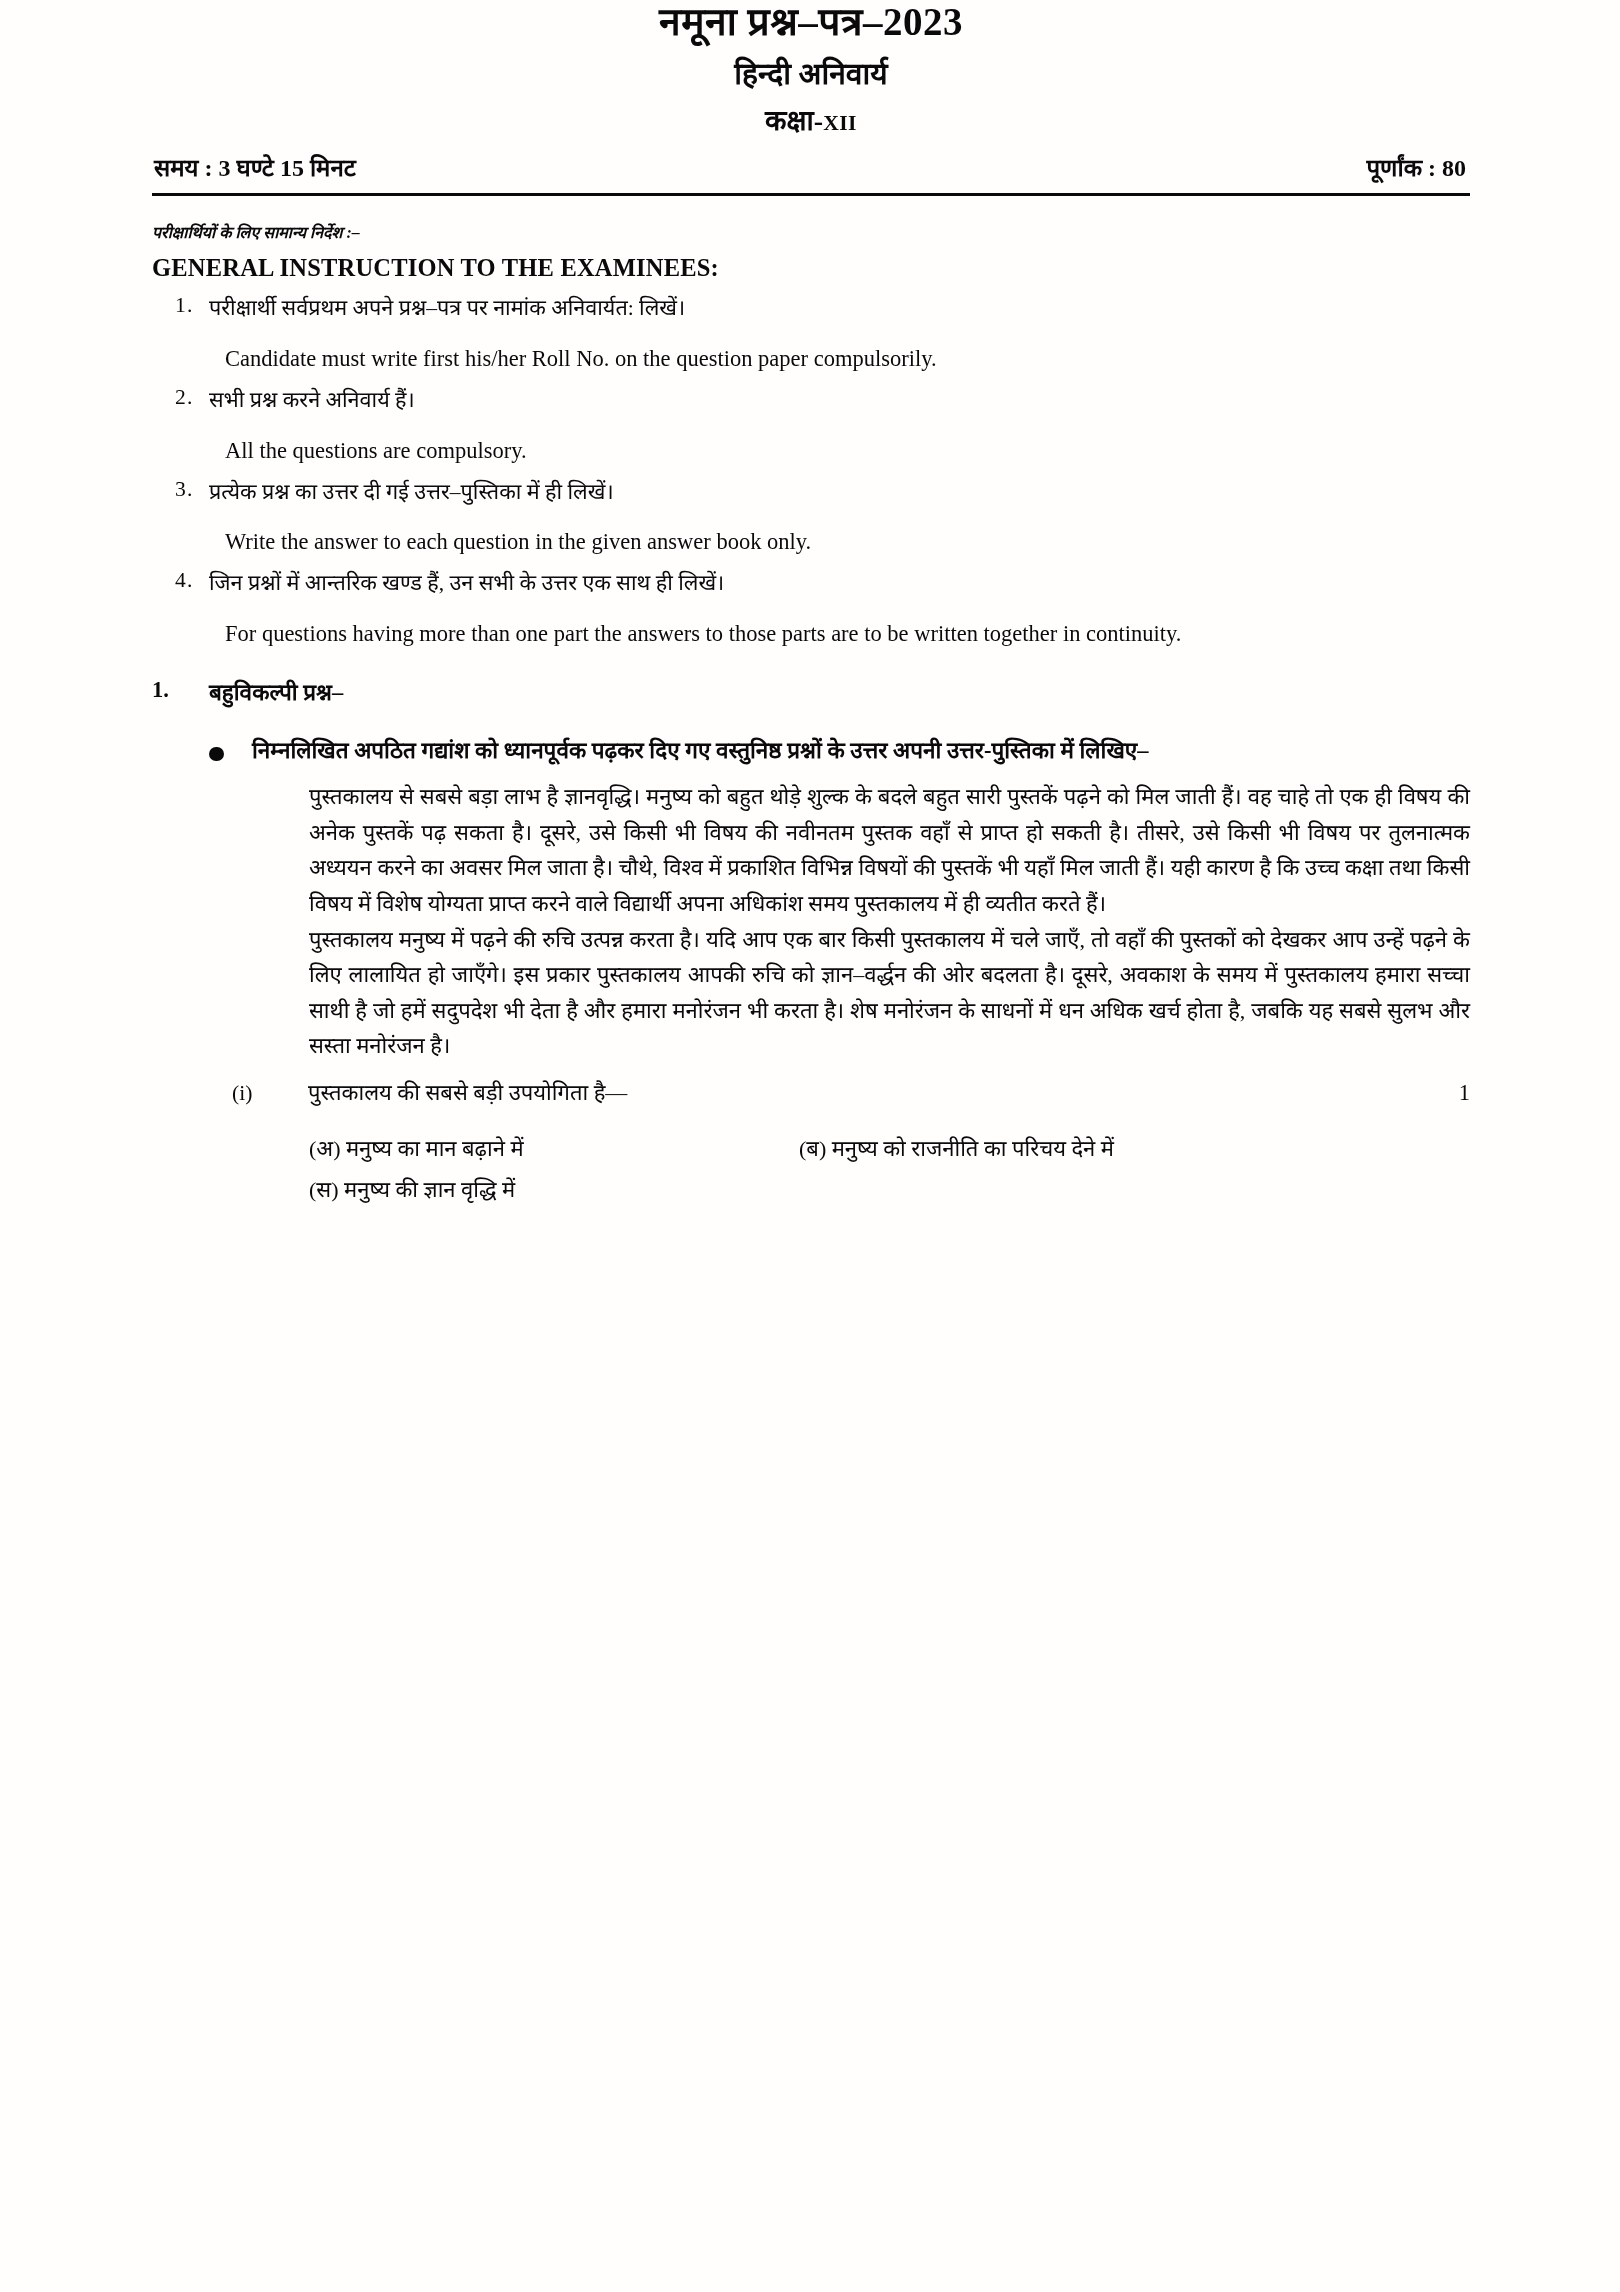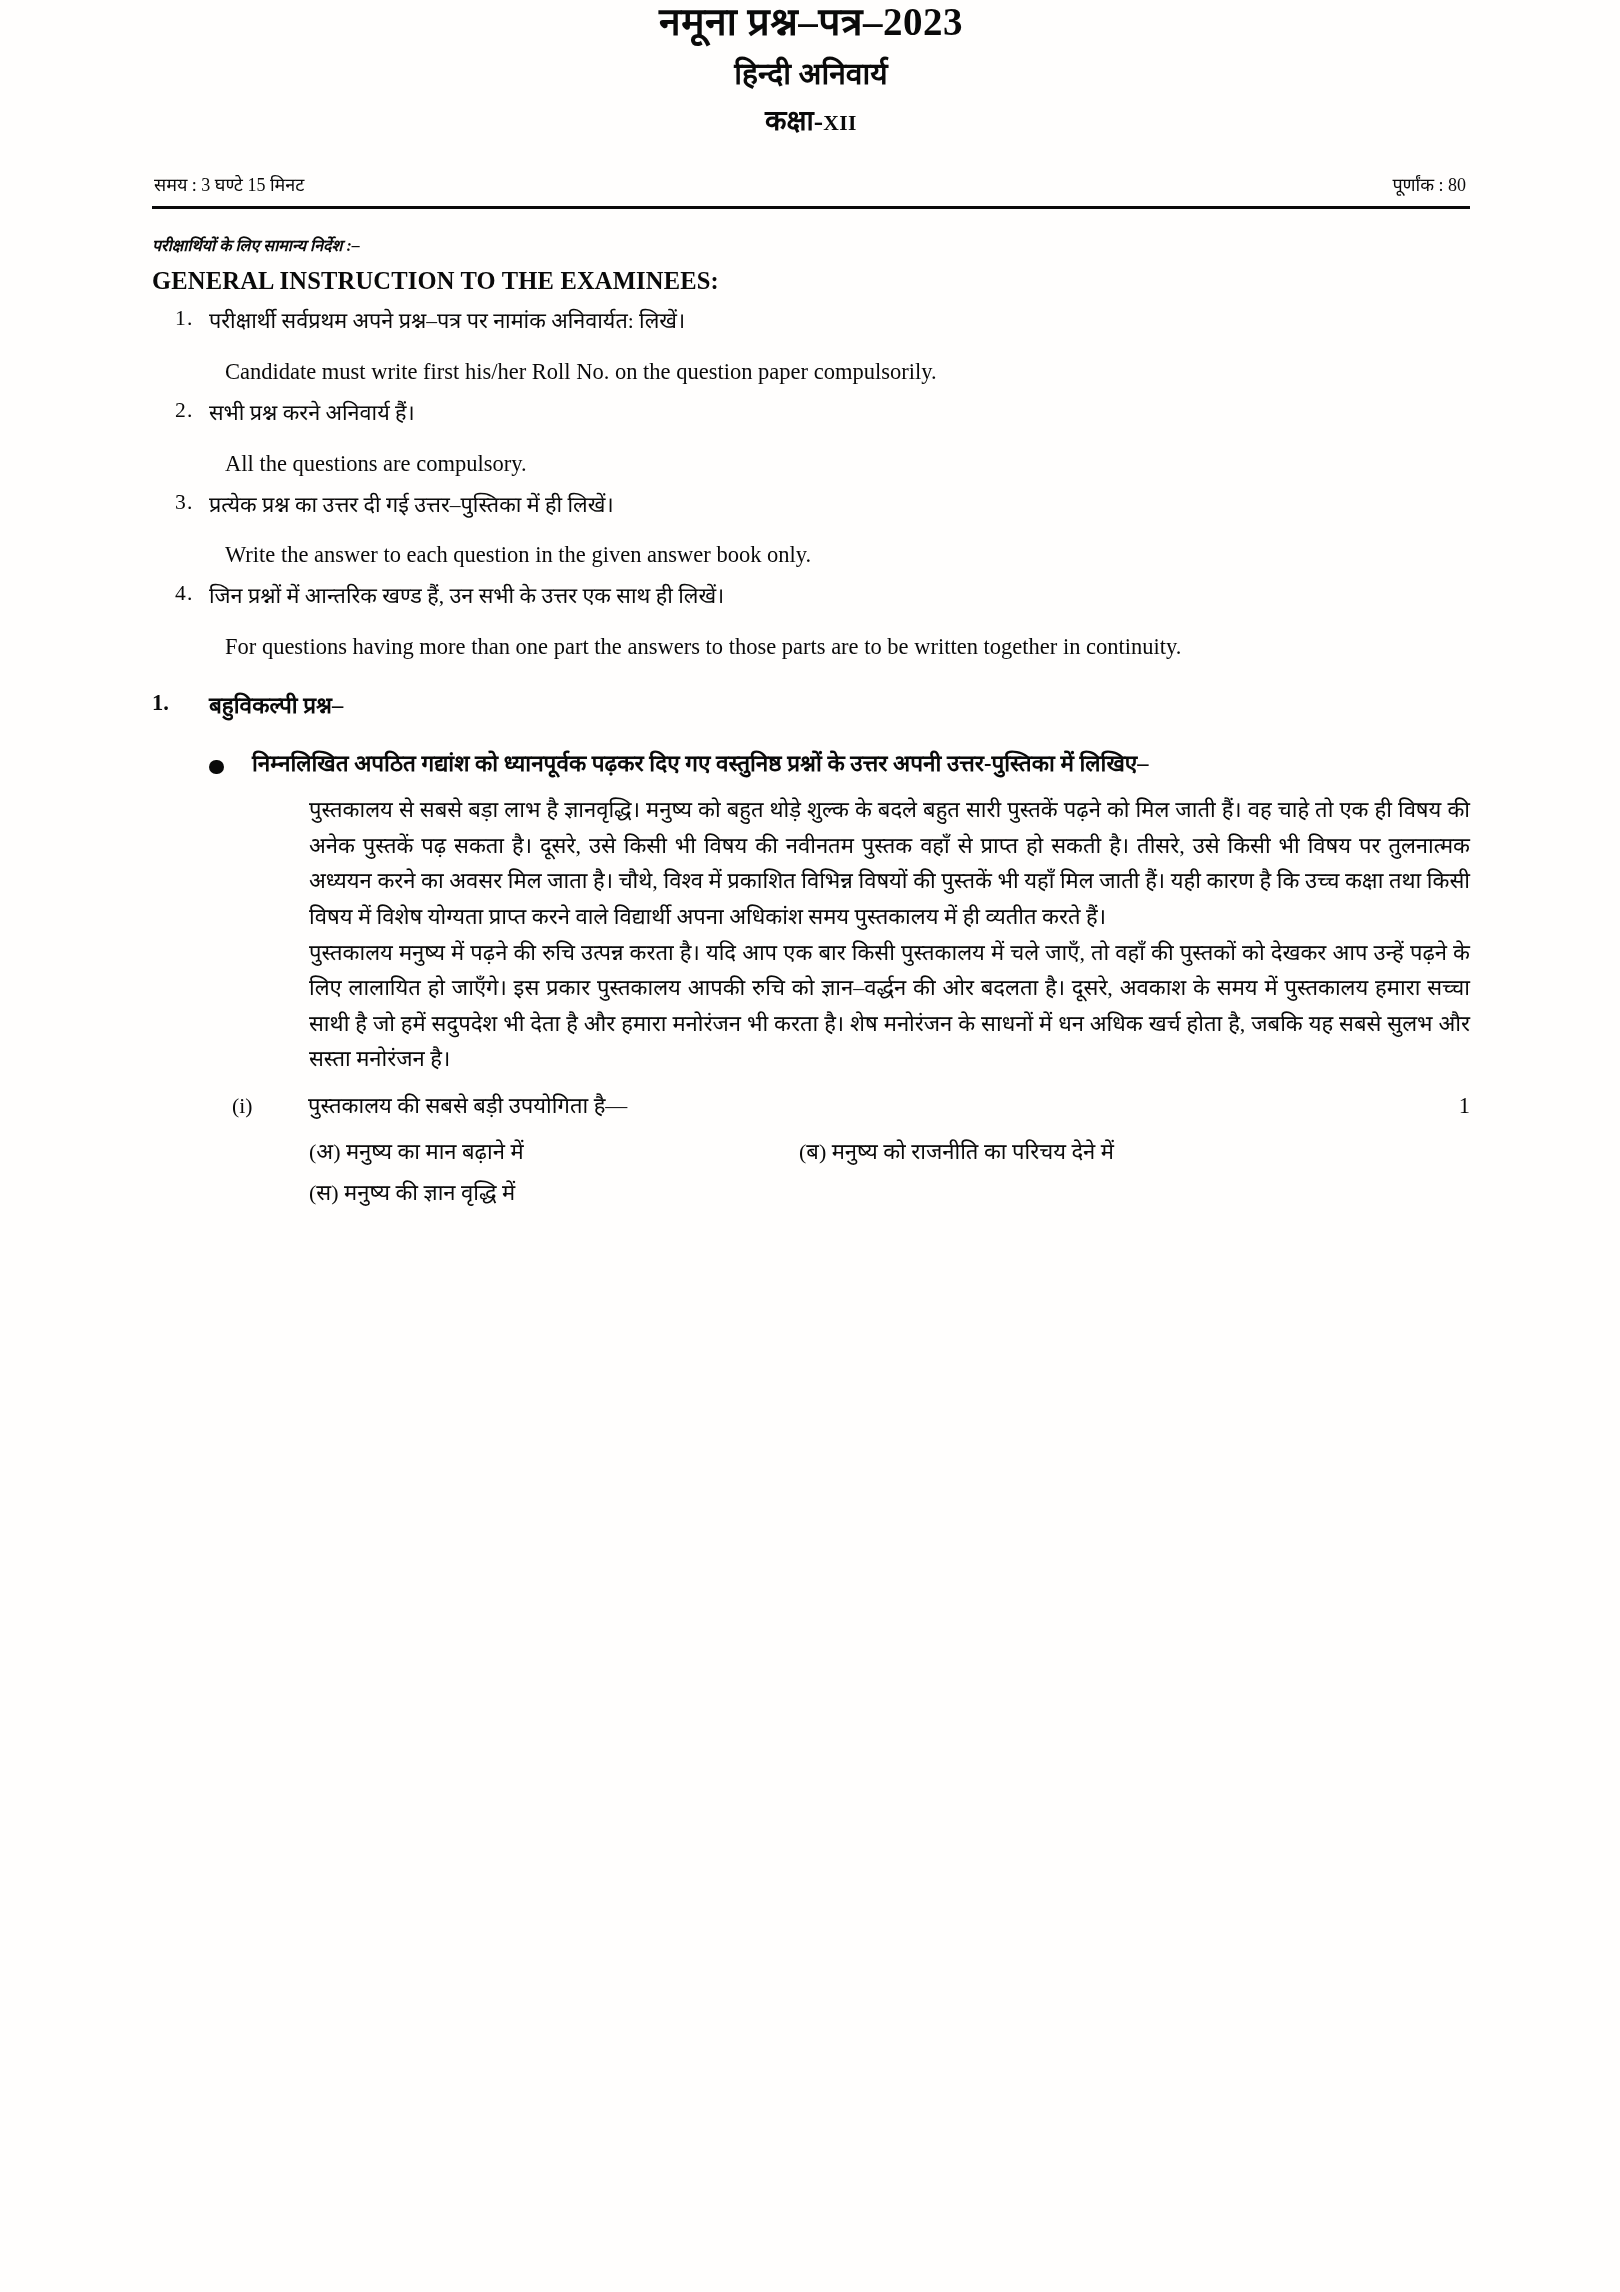--- a/index.html
+++ b/index.html
@@ -51,23 +51,23 @@
   }
   .doc-class .roman {
     font-size: 21.6px;
     letter-spacing: 0.5px;
   }
 
   .meta-row {
     display: flex;
     justify-content: space-between;
     align-items: baseline;
-    margin-top: 36px;
-    font-size: 18px;
-    font-weight: normal;
+    margin-top: 14px;
+    font-size: 24px;
+    font-weight: bold;
   }
   .meta-row .time { padding-left: 2px; }
   .meta-row .marks { padding-right: 3.9px; }
 
   .rule {
     border: 0;
     border-top: 3.9px solid #0a0a0a;
     margin: 9.8px 0 0 0;
     height: 0;
   }
@@ -209,21 +209,21 @@
     font-size: 22px;
     line-height: 1.5;
   }
   .mcq-mark {
     flex: 0 0 39px;
     text-align: right;
     font-size: 22.5px;
   }
   .opt-grid {
     margin-left: 157px;
-    margin-top: 13px;
+    margin-top: 23px;
     display: grid;
     grid-template-columns: 490px 1fr;
     row-gap: 7.8px;
   }
   .opt {
     font-size: 22px;
     line-height: 1.5;
   }
 </style>
 </head>

